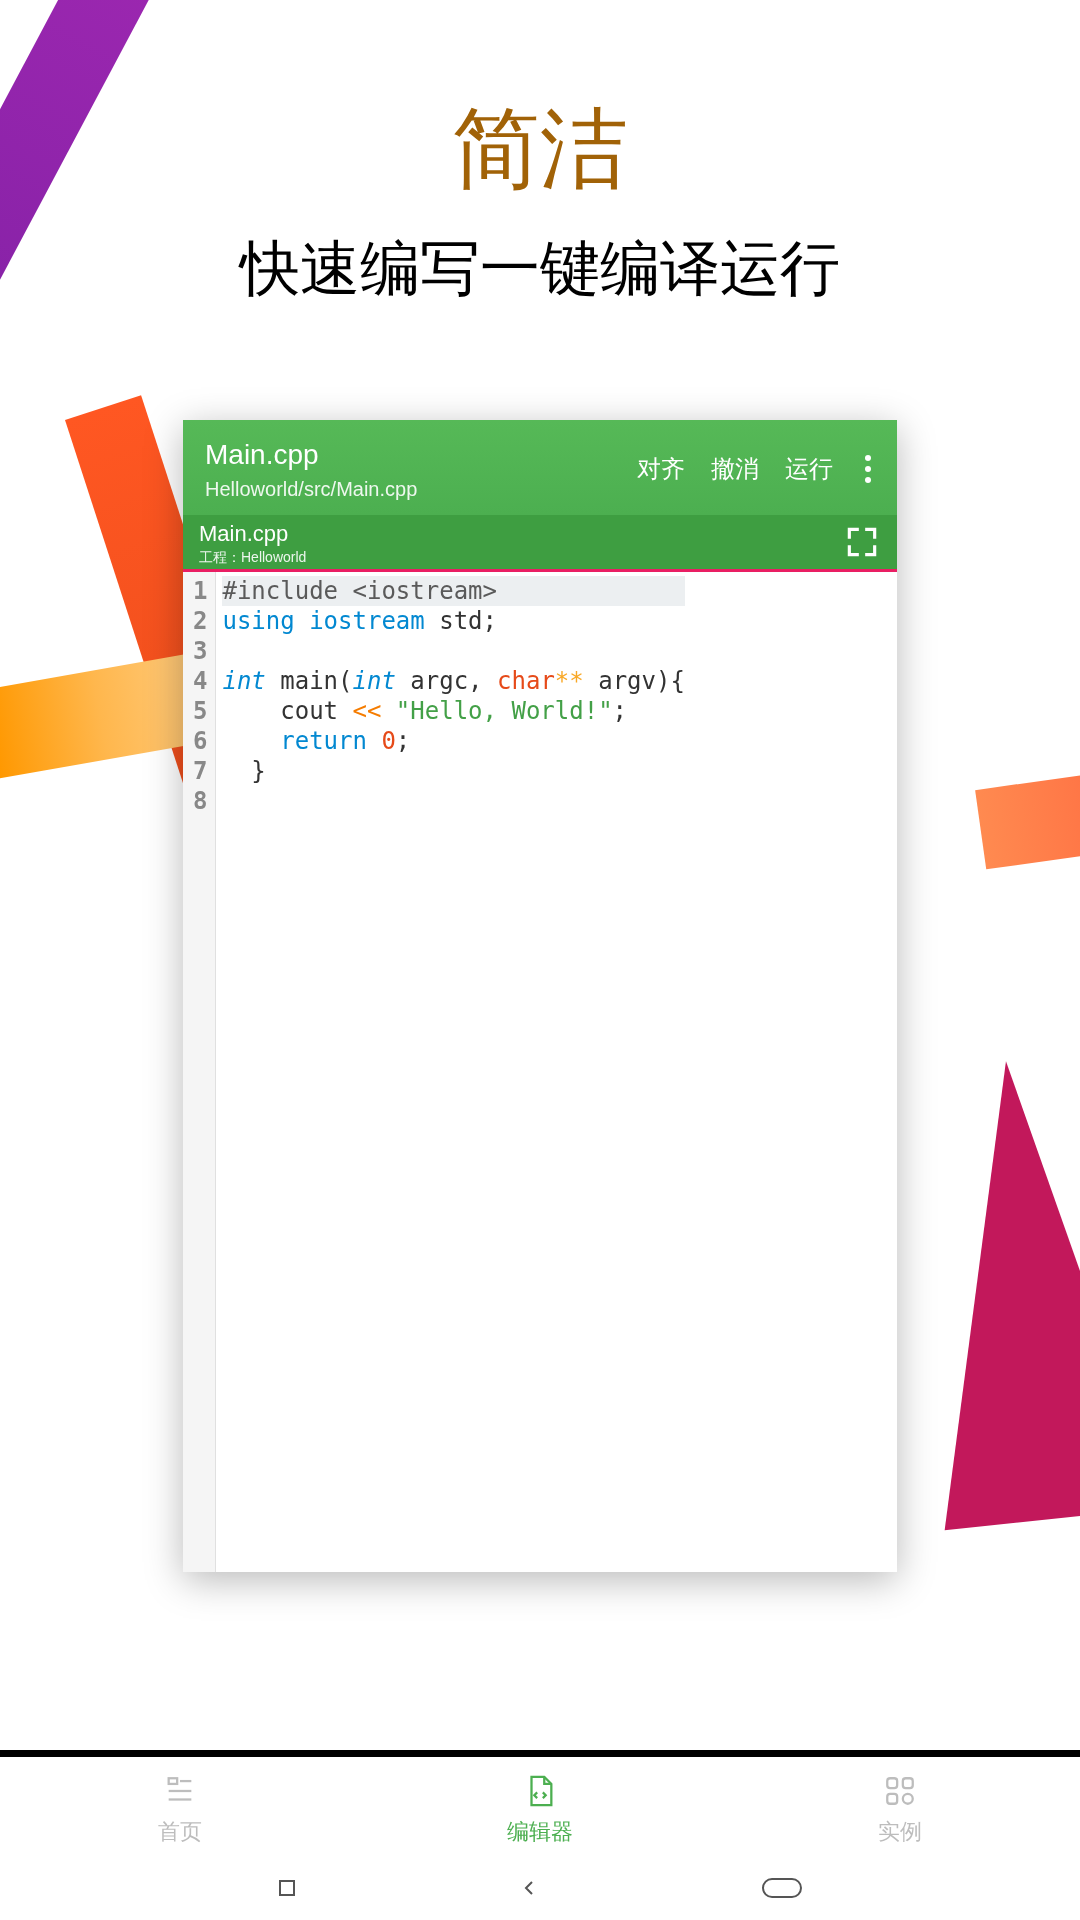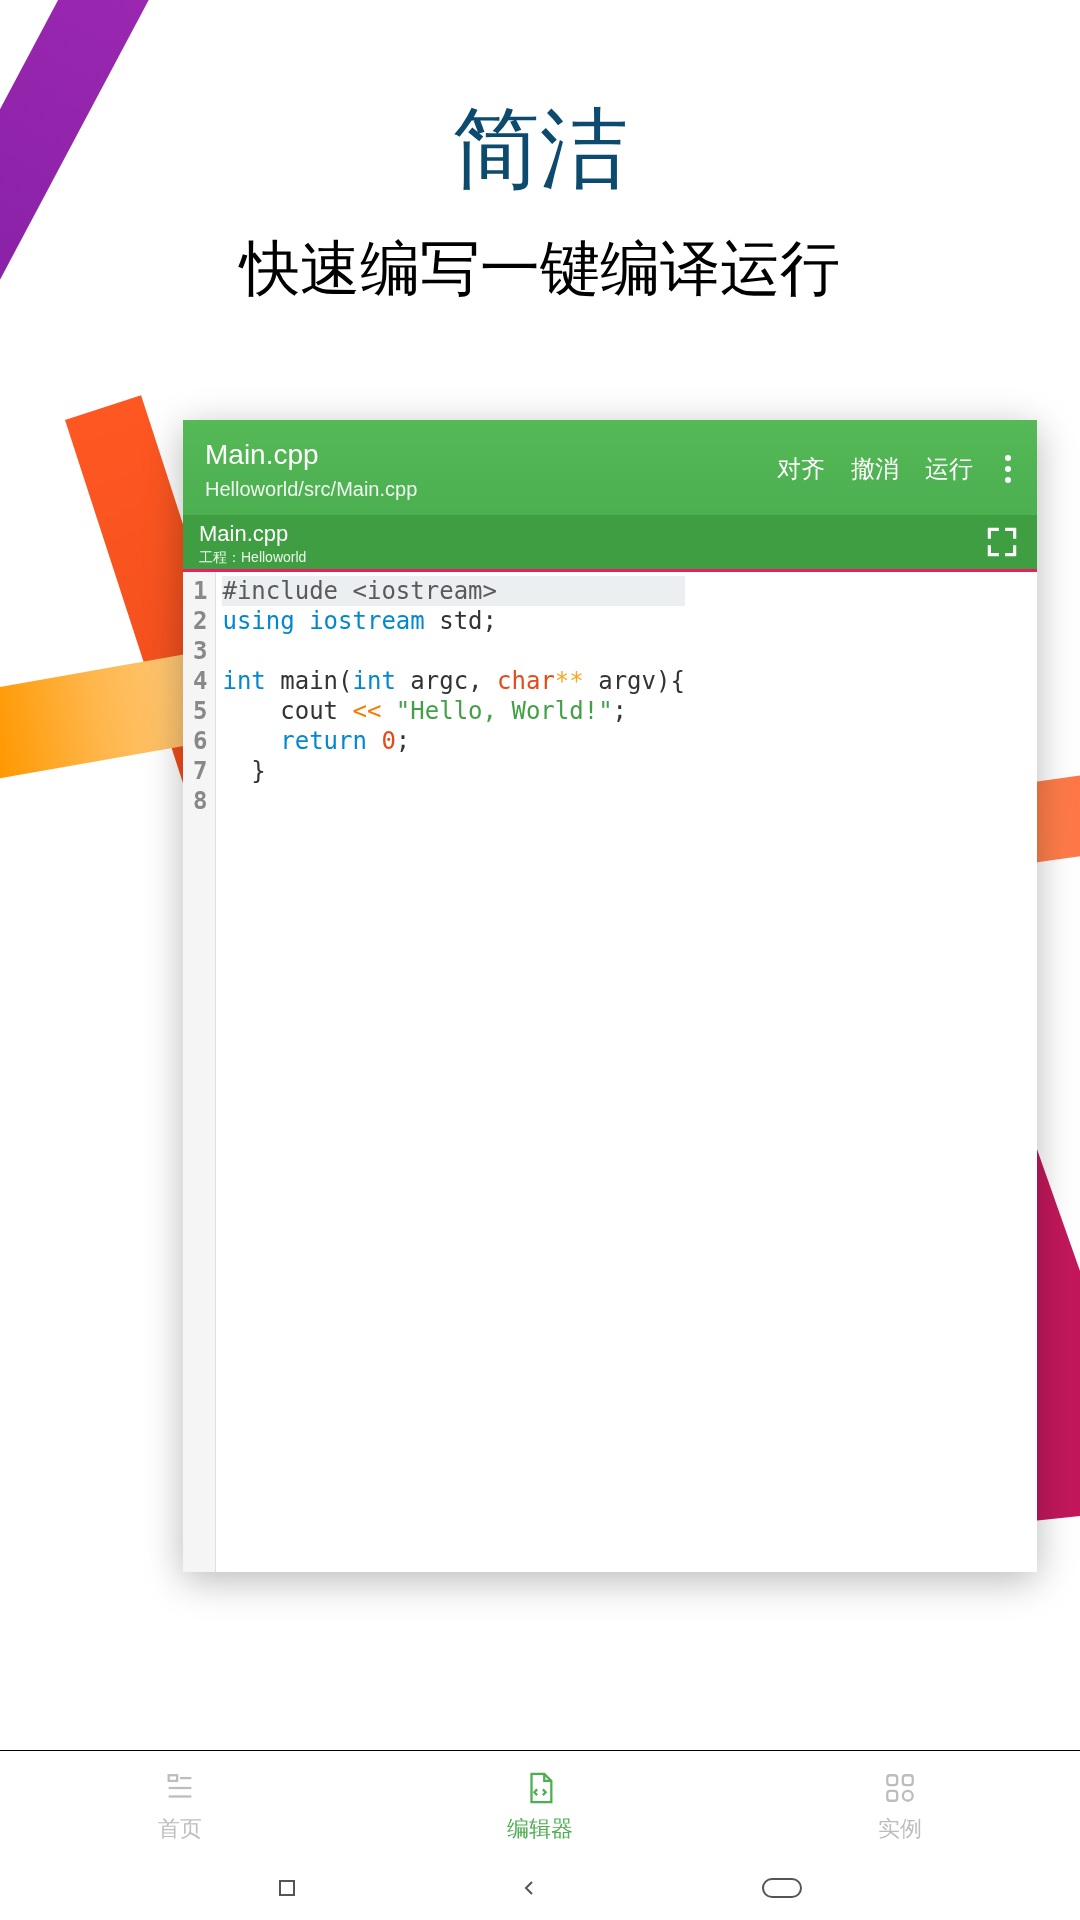--- a/index.html
+++ b/index.html
@@ -53,35 +53,35 @@
 
 .headline {
   position: absolute;
   width: 100%;
   top: 90px;
   text-align: center;
 }
 .headline h1 {
   font-size: 88px;
   font-weight: 400;
-  color: #0c4a6e;
+  color: #a16207;
   margin-bottom: 20px;
 }
 .headline h2 {
   font-size: 60px;
   font-weight: 400;
   color: #000;
 }
 
 
 .editor-window {
   position: absolute;
   top: 420px;
   left: 183px;
-  width: 854px;
+  width: 714px;
   background: #be185d;
   box-shadow: 0 8px 36px rgba(0,0,0,0.28);
 }
 
 .editor-header {
   background: #4caf50;
   background: linear-gradient(180deg, #56b957, #4caf50);
   color: #fff;
   padding: 18px 20px 14px 22px;
   display: flex;
@@ -127,38 +127,38 @@
   user-select: none;
   font-weight: bold;
 }
 .gutter div { height: 30px; }
 .code-lines { padding: 4px 6px; }
 .code-lines div { height: 30px; white-space: pre; }
 .line-current { background: #eceff1; display: inline-block; width: 100%; }
 
 .tok-pre { color: #5a5a5a; }
 .tok-kw { color: #0288d1; }
-.tok-type { color: #0288d1; }
+.tok-type { color: #0288d1; font-style: italic; }
 .tok-id { color: #333; }
 .tok-op { color: #f57c00; }
 .tok-num { color: #e64a19; }
 .tok-str { color: #43a047; }
 .tok-char { color: #e64a19; }
 .tok-punct { color: #333; }
 .tok-star { color: #f9a825; }
 
 
 .bottom-nav {
   position: absolute;
   bottom: 60px;
   left: 0;
   width: 100%;
   height: 110px;
   display: flex;
-  border-top: 1px solid #000000;
+  border-top: 7px solid #000000;
   background: #fff;
 }
 .nav-item {
   flex: 1;
   display: flex;
   flex-direction: column;
   align-items: center;
   justify-content: center;
   gap: 6px;
   color: #bdbdbd;

